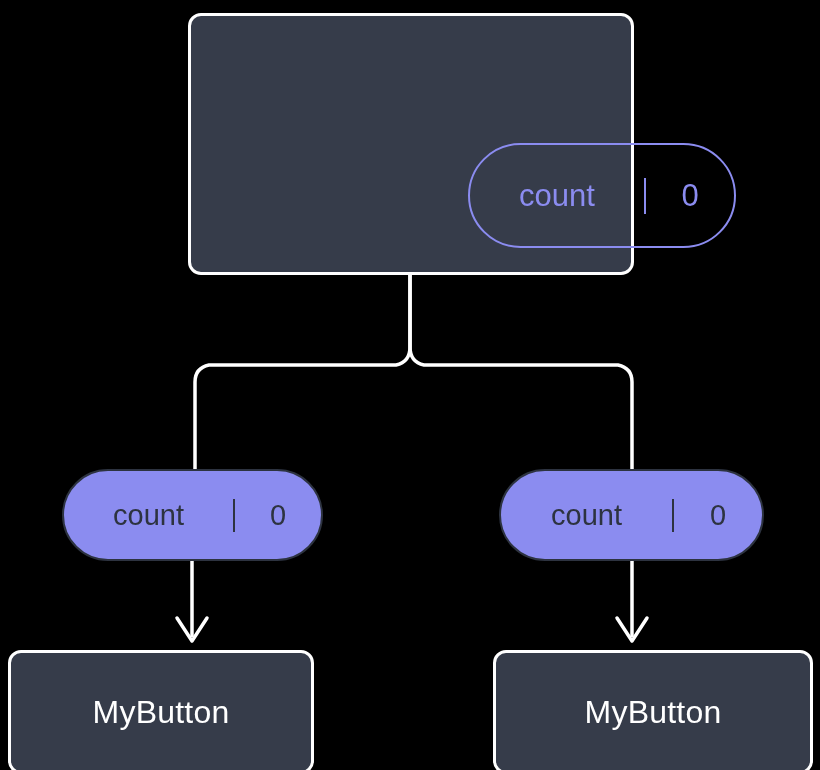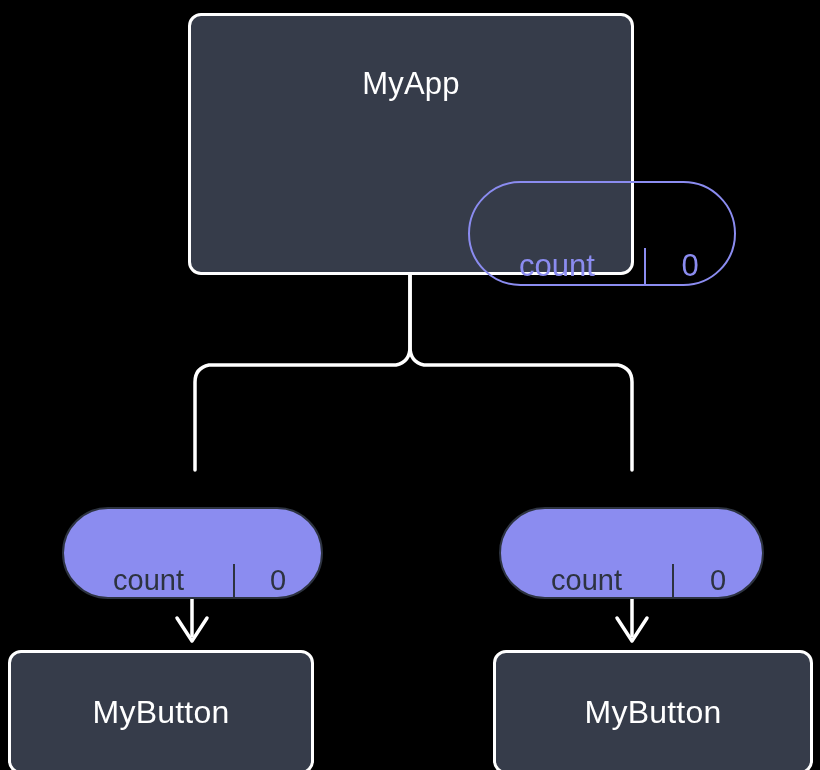--- a/index.html
+++ b/index.html
@@ -73,25 +73,24 @@
   .mybutton-title {
     top: 41px;
     font-size: 32px;
   }
 
   
   .state-pill {
     position: absolute;
     box-sizing: border-box;
     display: flex;
-    align-items: flex-end;
+    align-items: center;
     border-radius: 999px;
     overflow: hidden;
     z-index: 3;
-    margin-top: 38px;
   }
   .state-pill .pill-key,
   .state-pill .pill-value {
     display: flex;
     align-items: center;
     justify-content: center;
     white-space: nowrap;
   }
 
   
@@ -171,21 +170,20 @@
       <line x1="192" y1="561" x2="192" y2="637" stroke="#ffffff" stroke-width="3.5" stroke-linecap="butt"></line>
       <polyline points="177,618 192,641 207,618" fill="none" stroke="#ffffff" stroke-width="3.5" stroke-linecap="round" stroke-linejoin="round"></polyline>
     </g>
     <g>
       <line x1="632" y1="561" x2="632" y2="637" stroke="#ffffff" stroke-width="3.5" stroke-linecap="butt"></line>
       <polyline points="617,618 632,641 647,618" fill="none" stroke="#ffffff" stroke-width="3.5" stroke-linecap="round" stroke-linejoin="round"></polyline>
     </g>
   </svg>
 
   <div id="myapp-box" class="component-box">
-    <div id="myapp-title" class="component-title">MyApp</div>
 
     <div id="myapp-state-pill" class="state-pill">
       <div class="pill-key">count</div>
       <div class="pill-value">0</div>
     </div>
   </div>
 
   <div id="prop-pill-left" class="state-pill filled">
     <div class="pill-key">count</div>
     <div class="pill-value">0</div>

